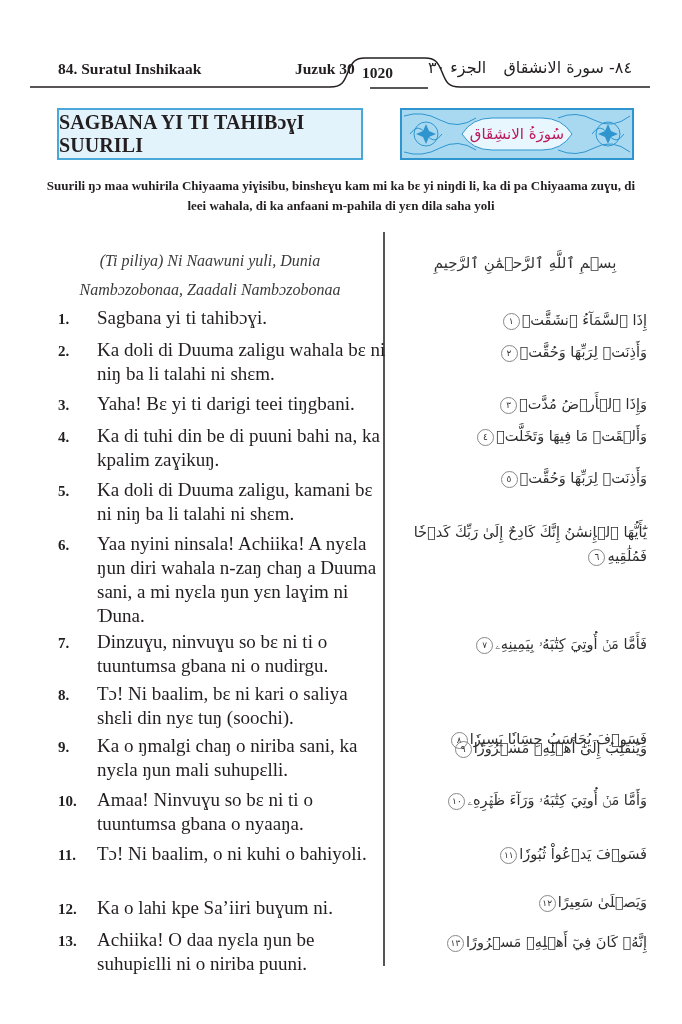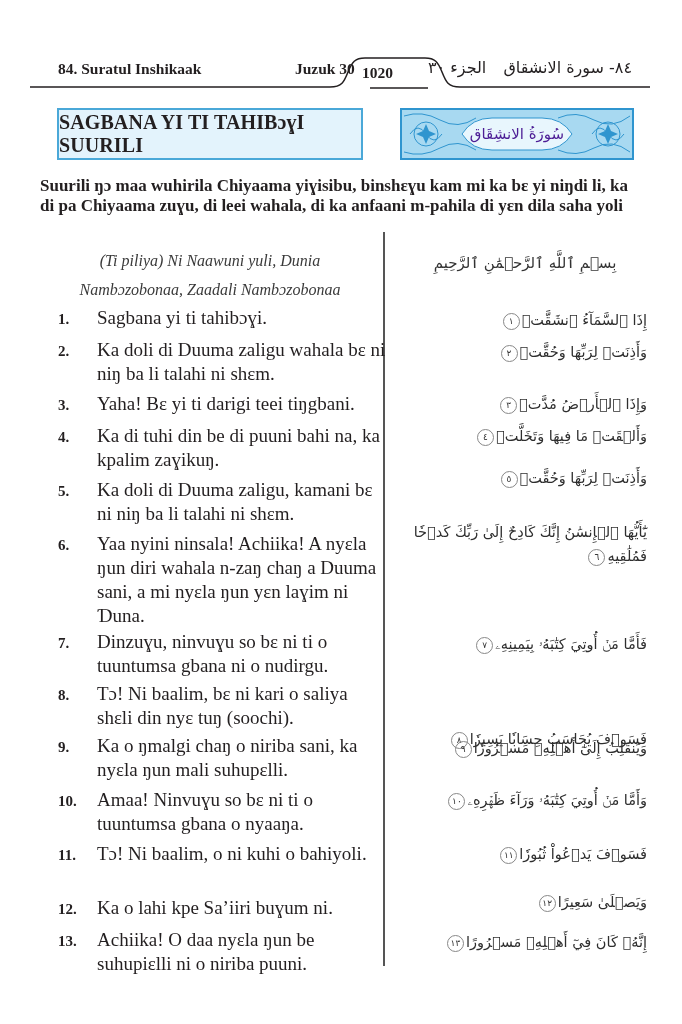--- a/index.html
+++ b/index.html
@@ -24,27 +24,27 @@
     font-weight: bold; font-size: 20px; letter-spacing: 0.1px;
   }
   .ar-banner {
     position: absolute; left: 400px; top: 108px; width: 234px; height: 52px;
     box-sizing: border-box; border: 2px solid #2f95cf; background: #bfe4f6;
     overflow: hidden;
   }
   .ar-banner svg { position: absolute; left: 0; top: 0; }
   .ar-banner .ar-name {
     position: absolute; left: 50%; top: 50%; transform: translate(-50%, -52%);
-    font-family: "DejaVu Sans", sans-serif; font-size: 15px; direction: rtl; color: #4c1d95; text-align: center;
+    font-family: "DejaVu Sans", sans-serif; font-size: 15px; direction: rtl; color: #be185d; text-align: center;
   }
 
   
   .intro {
-    position: absolute; left: 40px; top: 176px; width: 602px; text-align: left;
-    font-weight: bold; font-size: 17px; line-height: 20px;
+    position: absolute; left: 40px; top: 176px; width: 602px; text-align: center;
+    font-weight: bold; font-size: 13px; line-height: 20px;
   }
 
   
   .divider { position: absolute; left: 383px; top: 232px; width: 2px; height: 734px; background: #555; }
 
   
   .basmala-tr {
     position: absolute; left: 50px; top: 246px; width: 320px; text-align: center;
     font-style: italic; font-size: 16px; line-height: 29px; color: #3a3a3a;
   }

